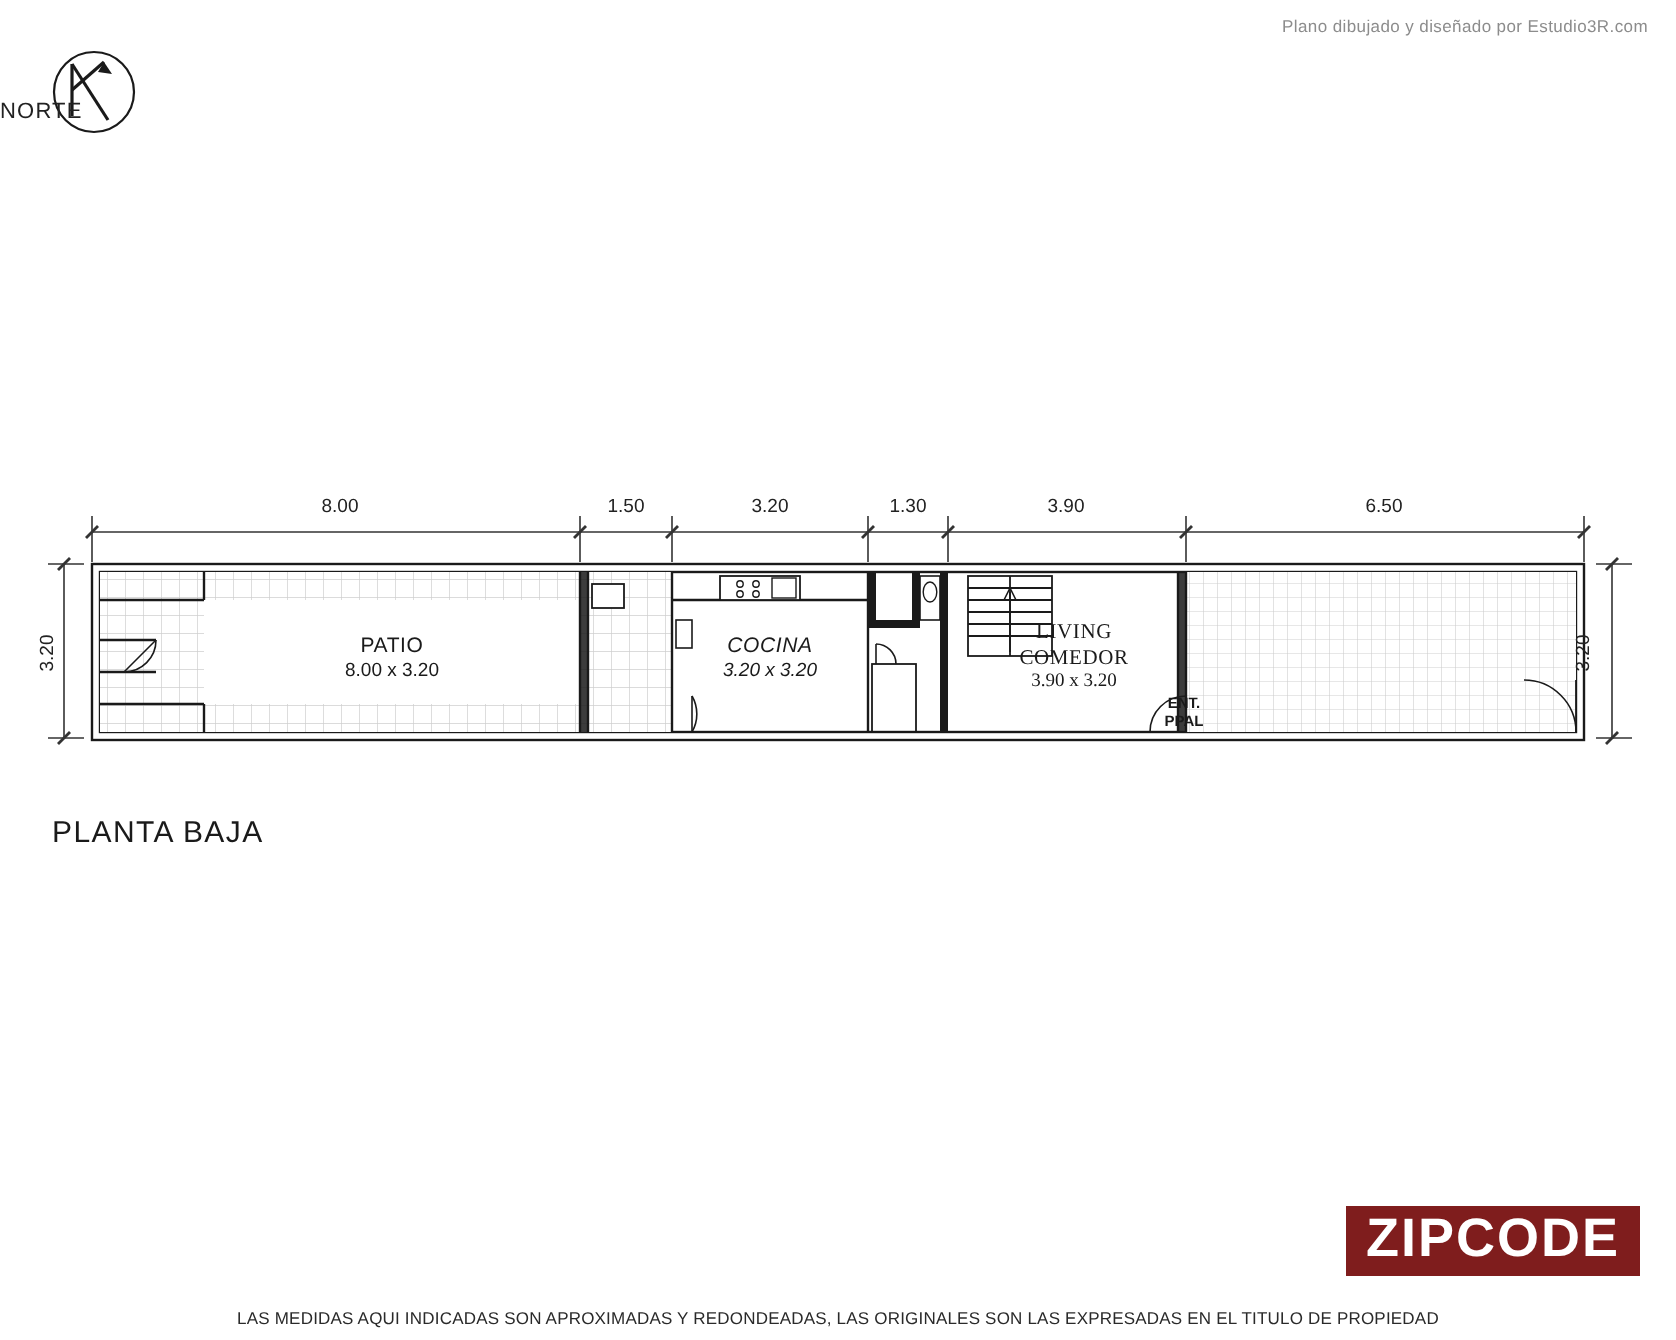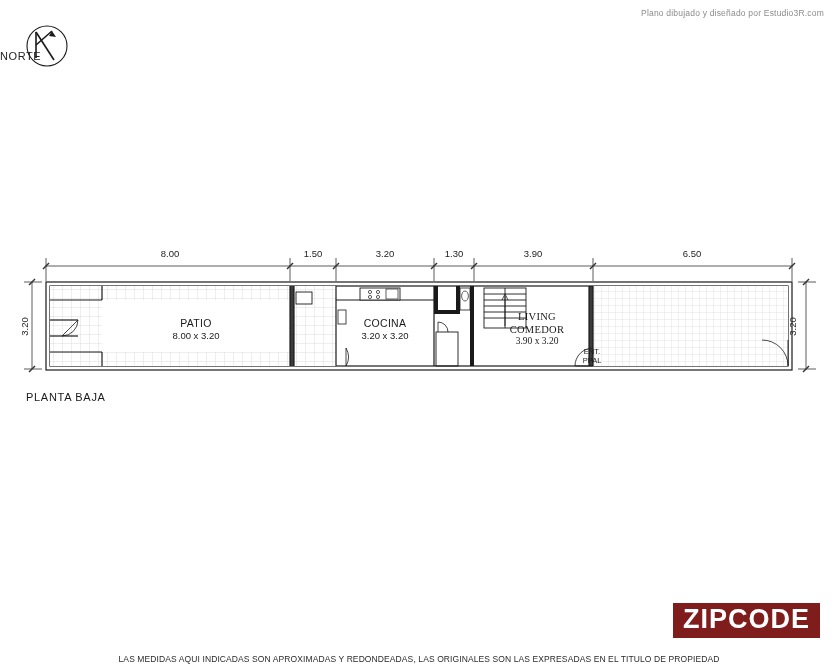--- a/index.html
+++ b/index.html
@@ -93,22 +93,22 @@
     font-size: 7.5px;
     line-height: 1.15;
     text-align: center;
     white-space: nowrap;
     color: #1a1a1a;
   }
 
   .planta-baja {
     position: absolute;
     left: 26px;
-    top: 391px;
-    font-size: 11px;
+    top: 408px;
+    font-size: 15px;
     letter-spacing: 0.7px;
     color: #1a1a1a;
   }
 
   
   .address {
     position: absolute;
     left: 24px;
     bottom: 34px;
     font-size: 25px;
@@ -308,33 +308,33 @@
   <div class="dim" style="left:662px; top:248px; width:60px;">6.50</div>
 
   <div class="dim vert" style="left:-6px; top:321px; width:60px;">3.20</div>
   <div class="dim vert" style="left:762px; top:321px; width:60px;">3.20</div>
 
   <div class="roomlabel" style="left:136px; top:317px; width:120px;">
     <span class="rname">PATIO</span>
     <span class="rdim">8.00 x 3.20</span>
   </div>
 
-  <div class="roomlabel" style="left:325px; top:317px; width:120px;">
+  <div class="roomlabel" style="left:325px; top:317px; width:120px;font-style:italic;">
     <span class="rname">COCINA</span>
     <span class="rdim">3.20 x 3.20</span>
   </div>
 
   <div class="roomlabel" style="left:477px; top:310px; width:120px;font-family:Liberation Serif, serif;">
     <span class="rname">LIVING</span>
     <span class="rname">COMEDOR</span>
     <span class="rdim">3.90 x 3.20</span>
   </div>
 
 
-  <div class="smalltag" style="left:562px; top:348px; width:60px;">
+  <div class="smalltag" style="left:562px; top:348px; width:60px;font-weight:bold;">
     <span>ENT.</span><br>
     <span>PPAL</span>
   </div>
 
   <div class="planta-baja">PLANTA BAJA</div>
 
   <div class="brand">ZIPCODE</div>
   <div class="disclaimer">LAS MEDIDAS AQUI INDICADAS SON APROXIMADAS Y REDONDEADAS, LAS ORIGINALES SON LAS EXPRESADAS EN EL TITULO DE PROPIEDAD</div>
 
 </div>

